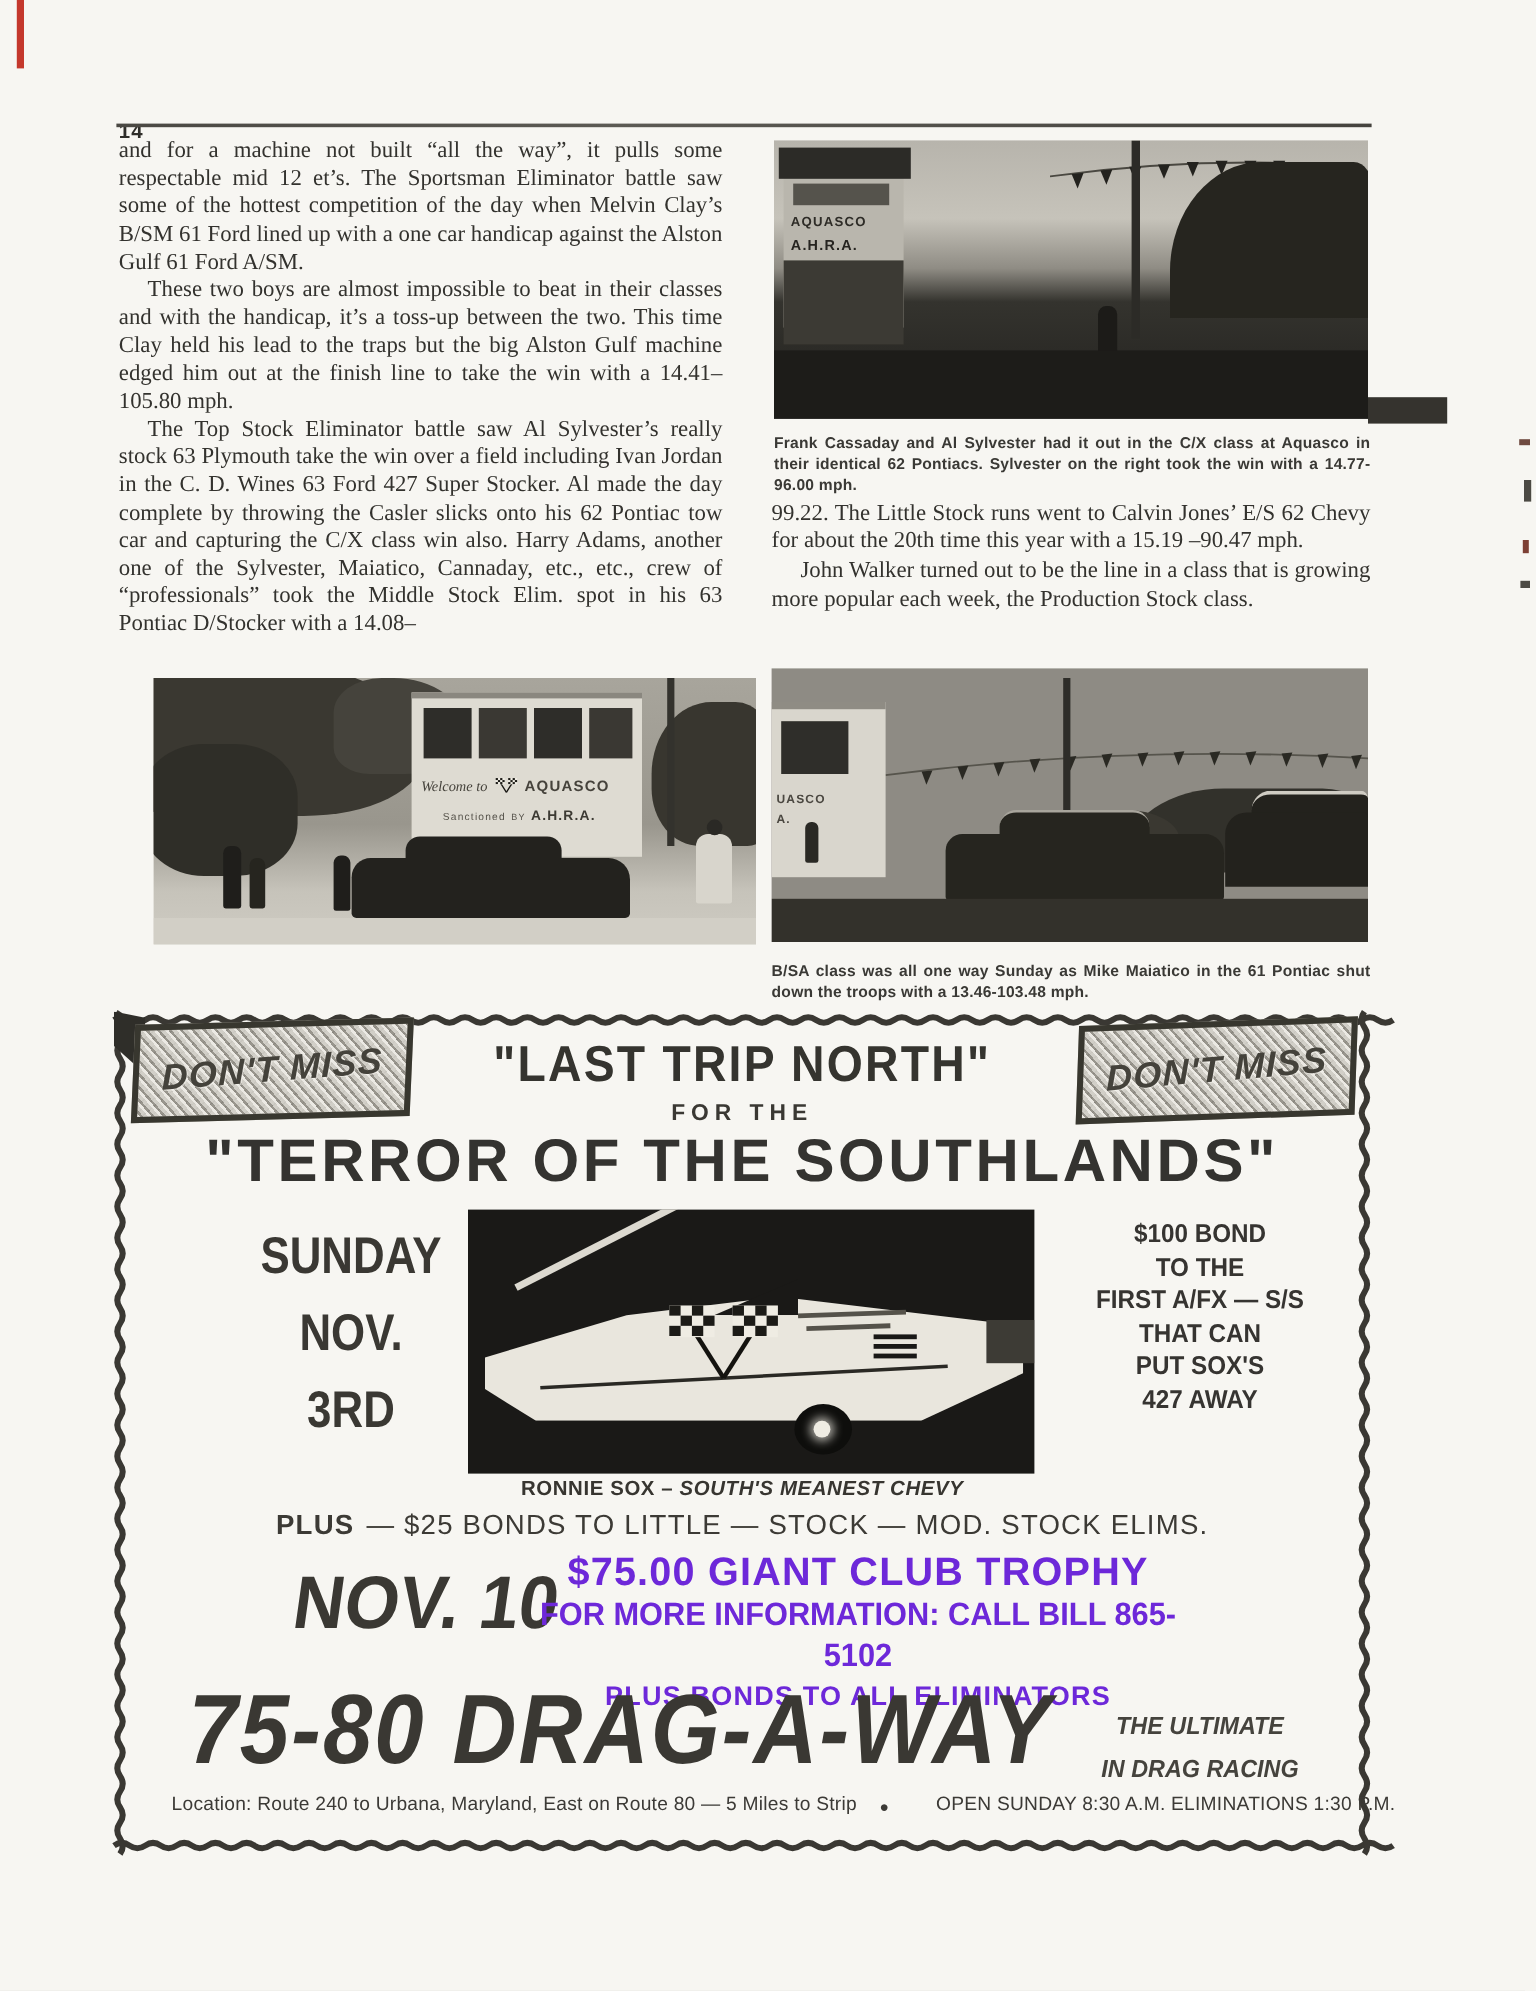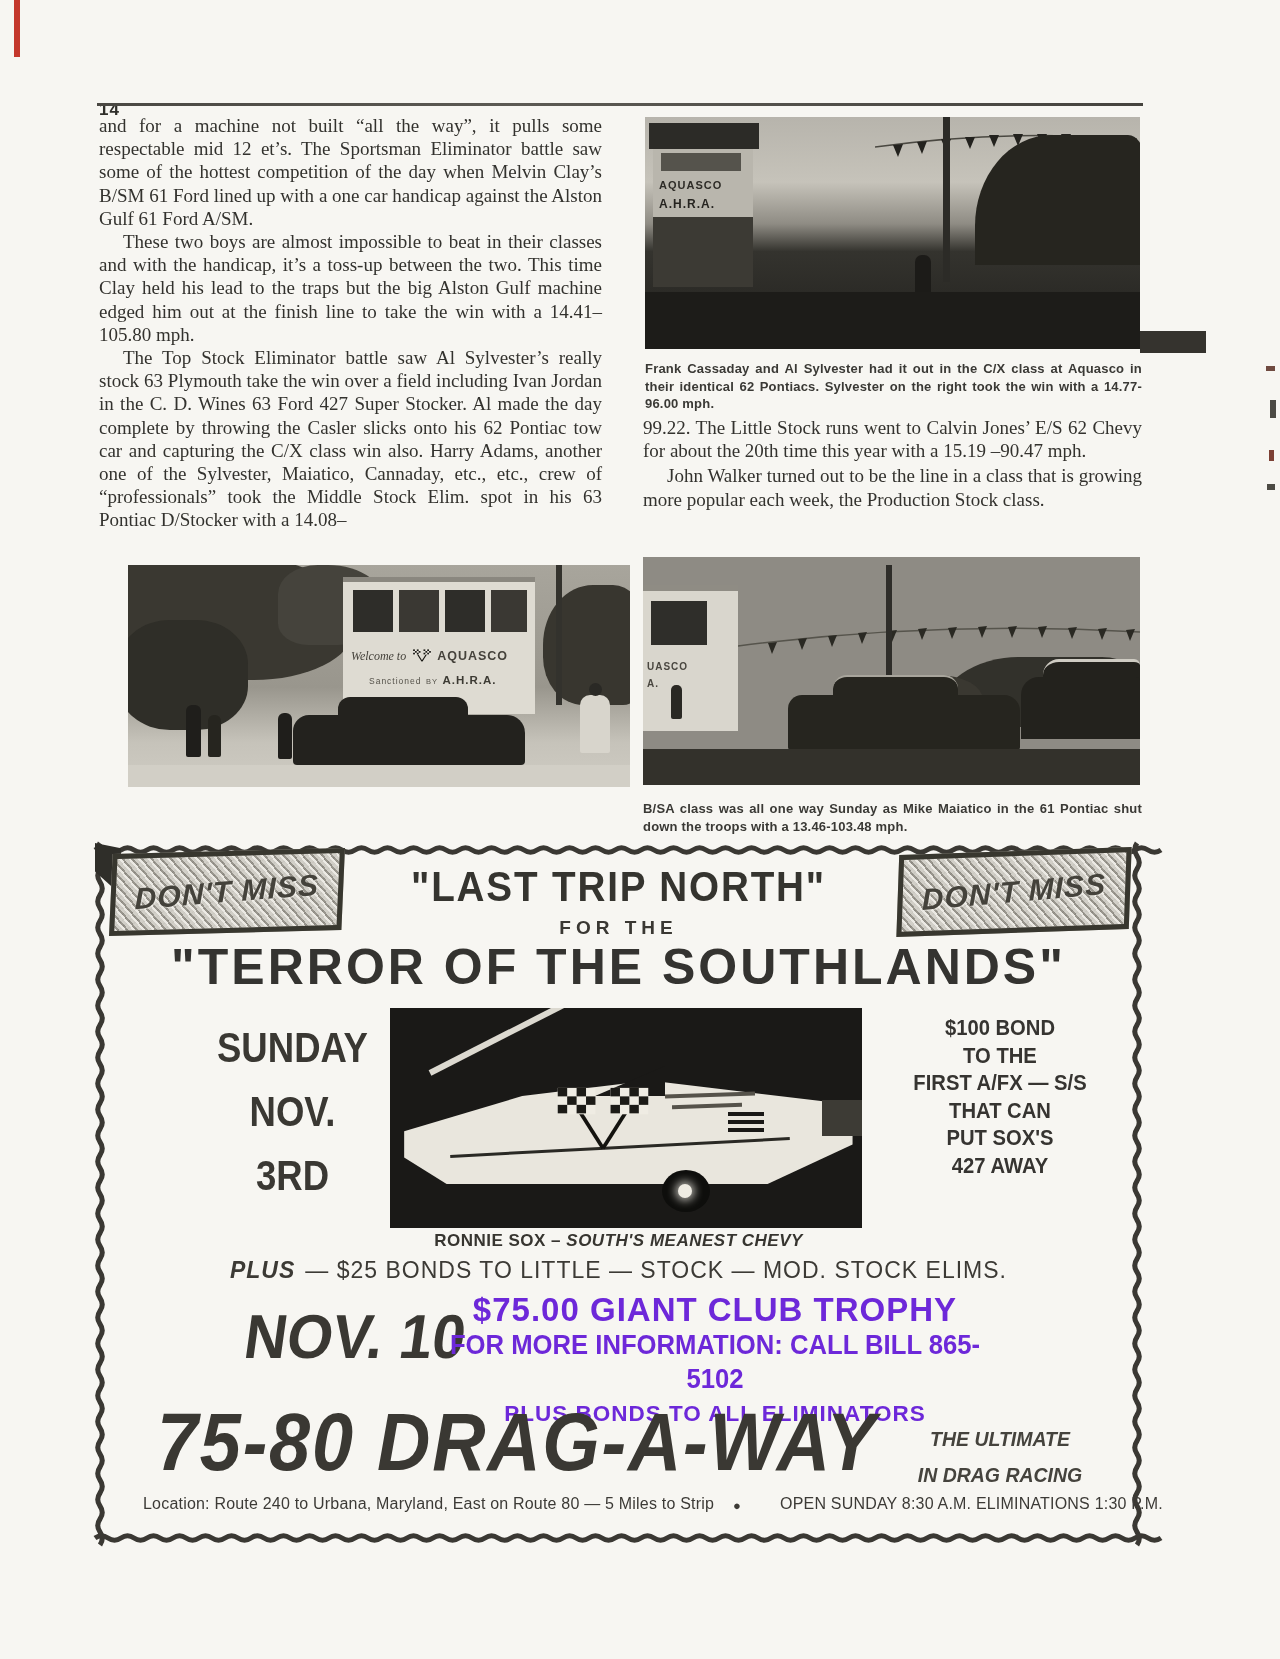--- a/index.html
+++ b/index.html
@@ -30,21 +30,21 @@
               transform:rotate(-3deg);text-shadow:1px 1px 0 rgba(250,248,243,.55);}
   .center{left:0;width:100%;text-align:center;}
   .h-last{top:22px;font-size:42px;line-height:44px;font-weight:bold;letter-spacing:2px;transform:scaleX(.92);color:#35342f;}
   .h-forthe{top:74px;font-size:19px;font-weight:bold;letter-spacing:5px;color:#3a3833;}
   .h-terror{top:98px;font-size:50px;line-height:52px;font-weight:bold;letter-spacing:3px;color:#343330;}
   .date1{left:95px;top:172px;width:205px;text-align:center;font-weight:bold;font-size:43px;line-height:64px;transform:scaleX(.85);color:#3a3833;}
   .bond{left:780px;top:172px;width:250px;text-align:center;font-weight:bold;font-size:21.5px;line-height:27.6px;transform:scaleX(.94);color:#363431;}
   .ronnie{top:388px;font-size:17px;font-weight:bold;color:#373530;letter-spacing:.5px;}
   .ronnie i{font-style:italic;}
   .plusline{top:414px;font-size:23px;color:#3c3a35;letter-spacing:1px;}
-  .plusline b{font-style:italic;font-weight:bold;margin-right:10px;margin-top:32px;}
+  .plusline b{font-weight:bold;margin-right:10px;margin-top:32px;}
   .nov10{left:150px;top:458px;font-size:62px;font-weight:bold;transform:skewX(-8deg) scaleX(.95);transform-origin:left;color:#3a3833;}
   .trophyblock{left:340px;top:448px;width:560px;text-align:center;color:#6d28d9;}
   .trophy1{font-size:33px;line-height:37px;font-weight:bold;letter-spacing:1px;}
   .trophy2{font-size:27px;line-height:34px;font-weight:bold;transform:scaleX(.95);}
   .trophy3{font-size:22.5px;line-height:36px;font-weight:bold;letter-spacing:1px;}
   .dragaway{left:62px;top:552px;font-size:82px;font-weight:bold;font-style:italic;transform:scaleX(.9);transform-origin:left;color:#3a3833;letter-spacing:2px;}
   .tagline{left:800px;top:578px;width:210px;text-align:center;font-style:italic;font-size:20.5px;line-height:36px;font-weight:bold;color:#45433d;transform:scaleX(.95);}
   .loc{top:652px;font-size:16px;color:#3c3a36;letter-spacing:.2px;white-space:nowrap;}
   .ribbon{left:2px;top:58px;width:26px;height:52px;background:#2f2e29;clip-path:polygon(0 0,100% 10%,100% 100%,0 55%);z-index:2;}
   .mark{position:absolute;}

